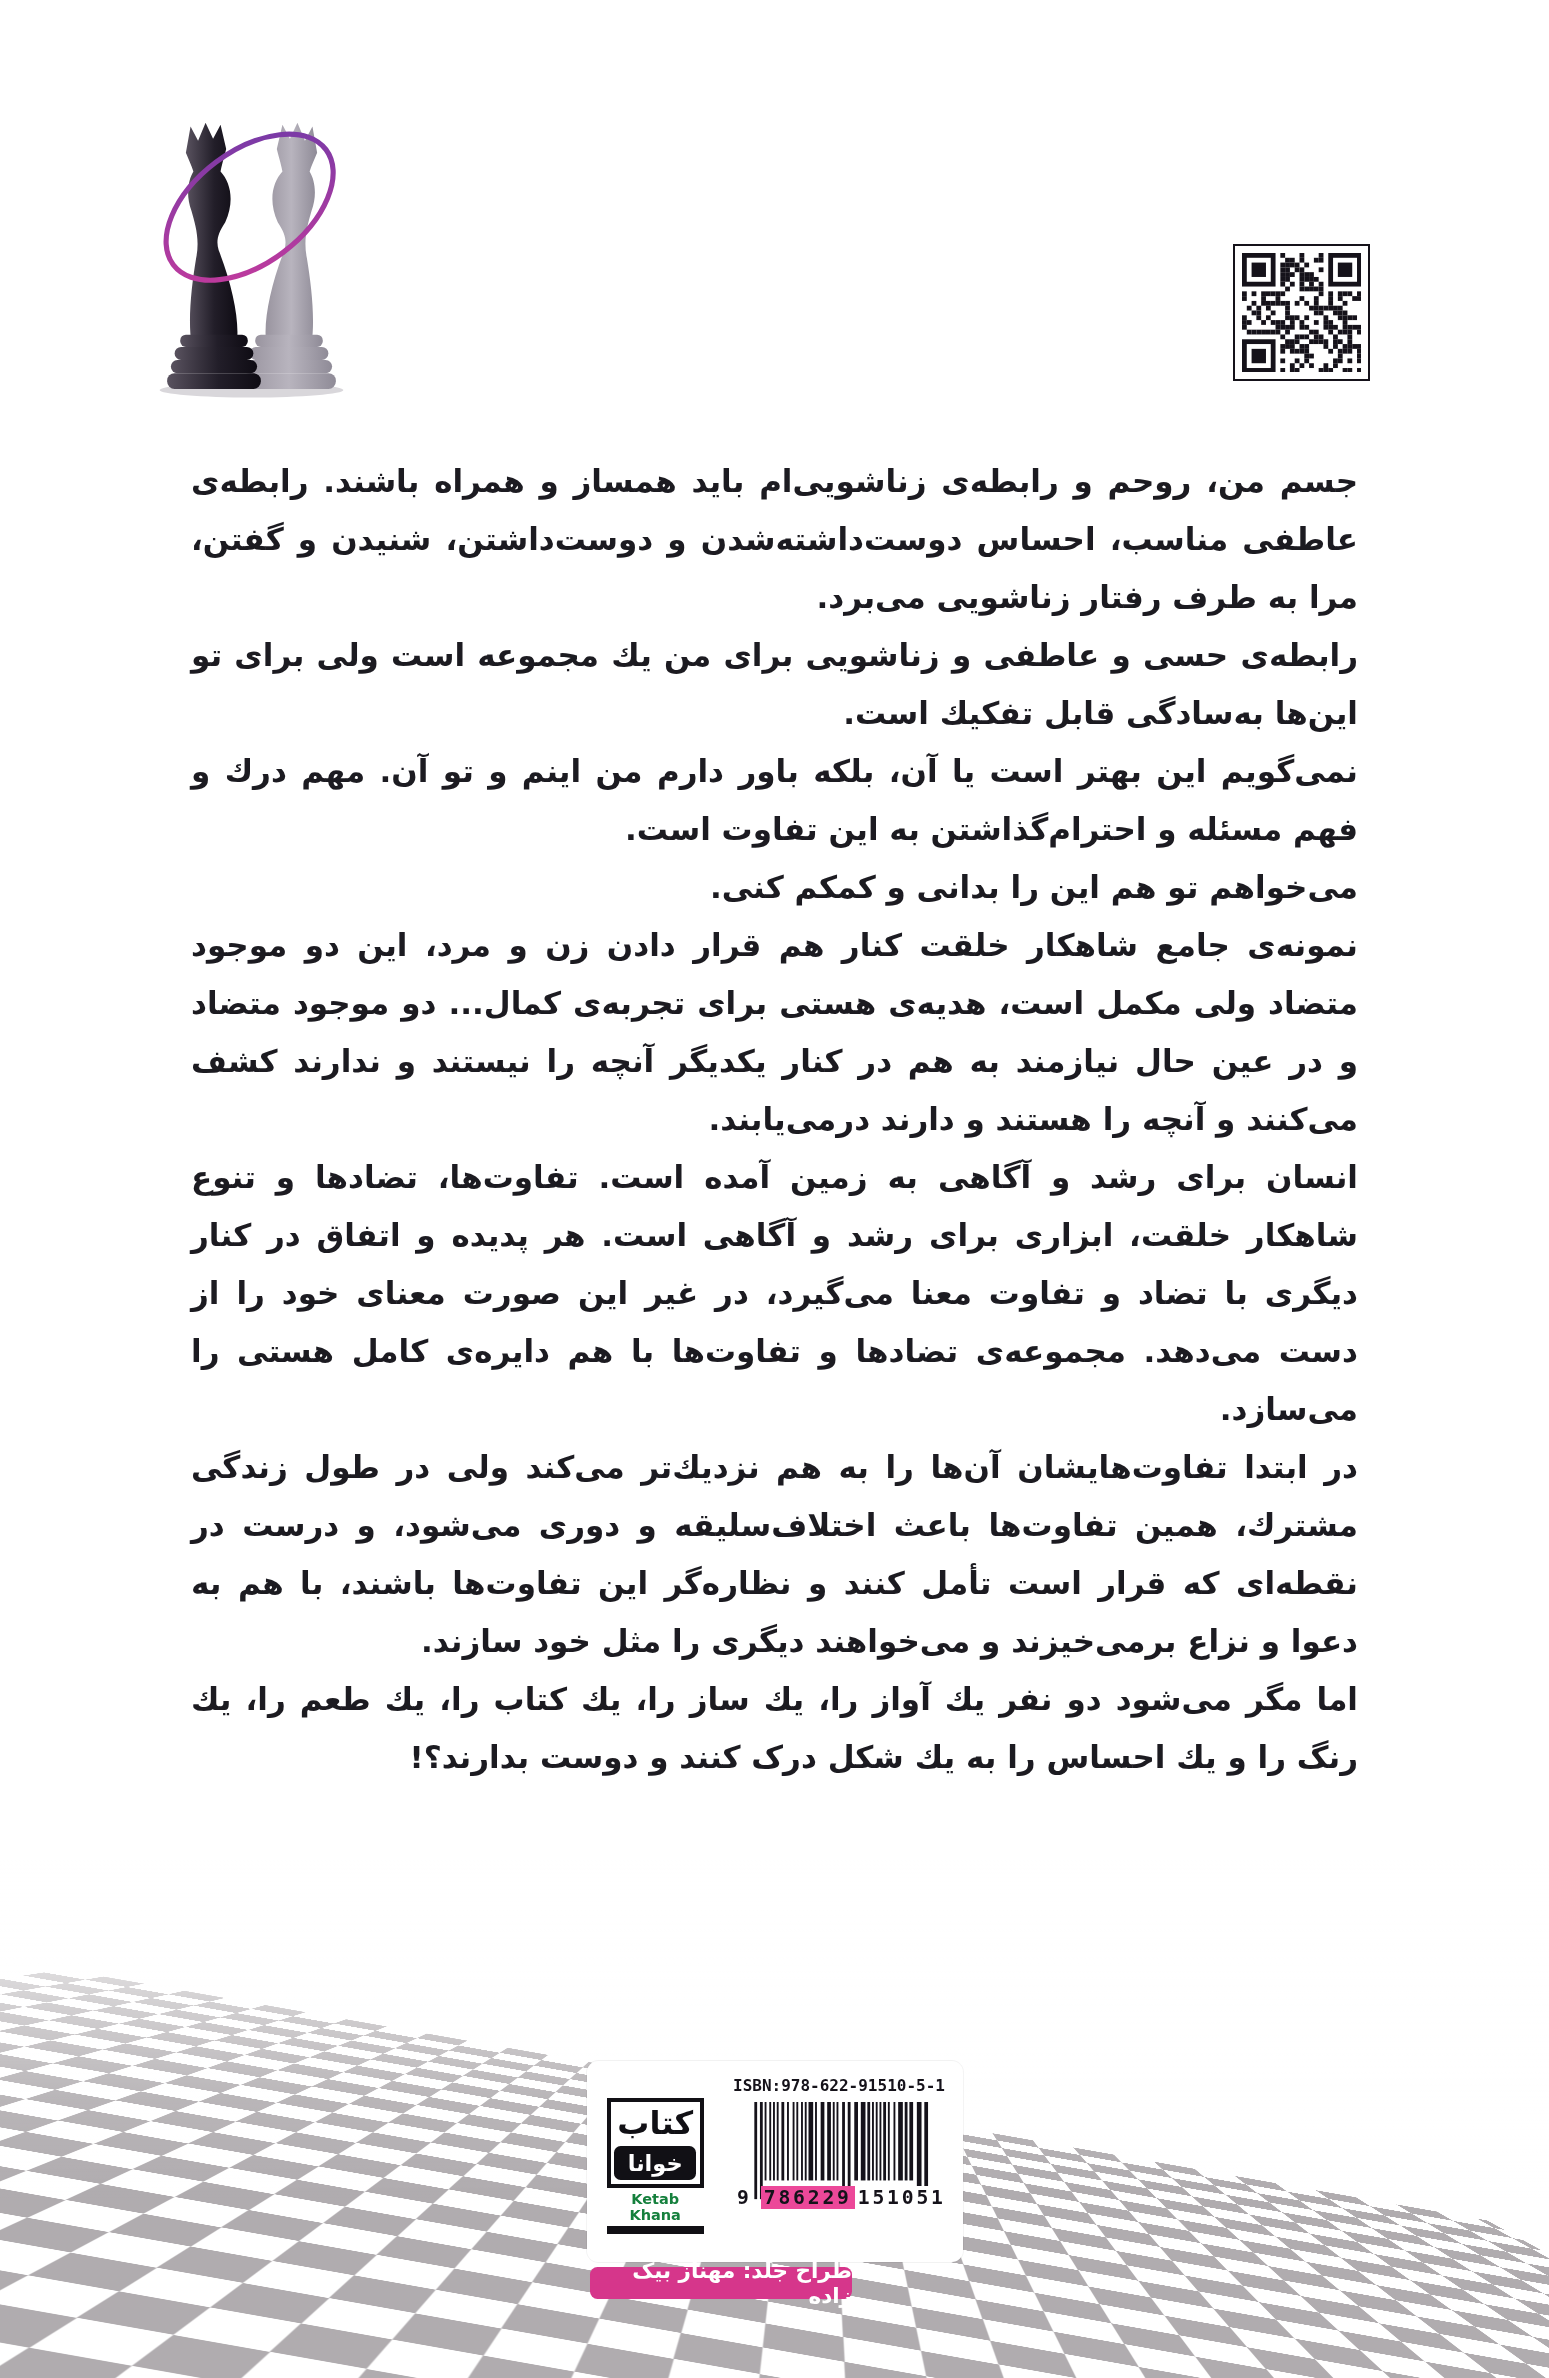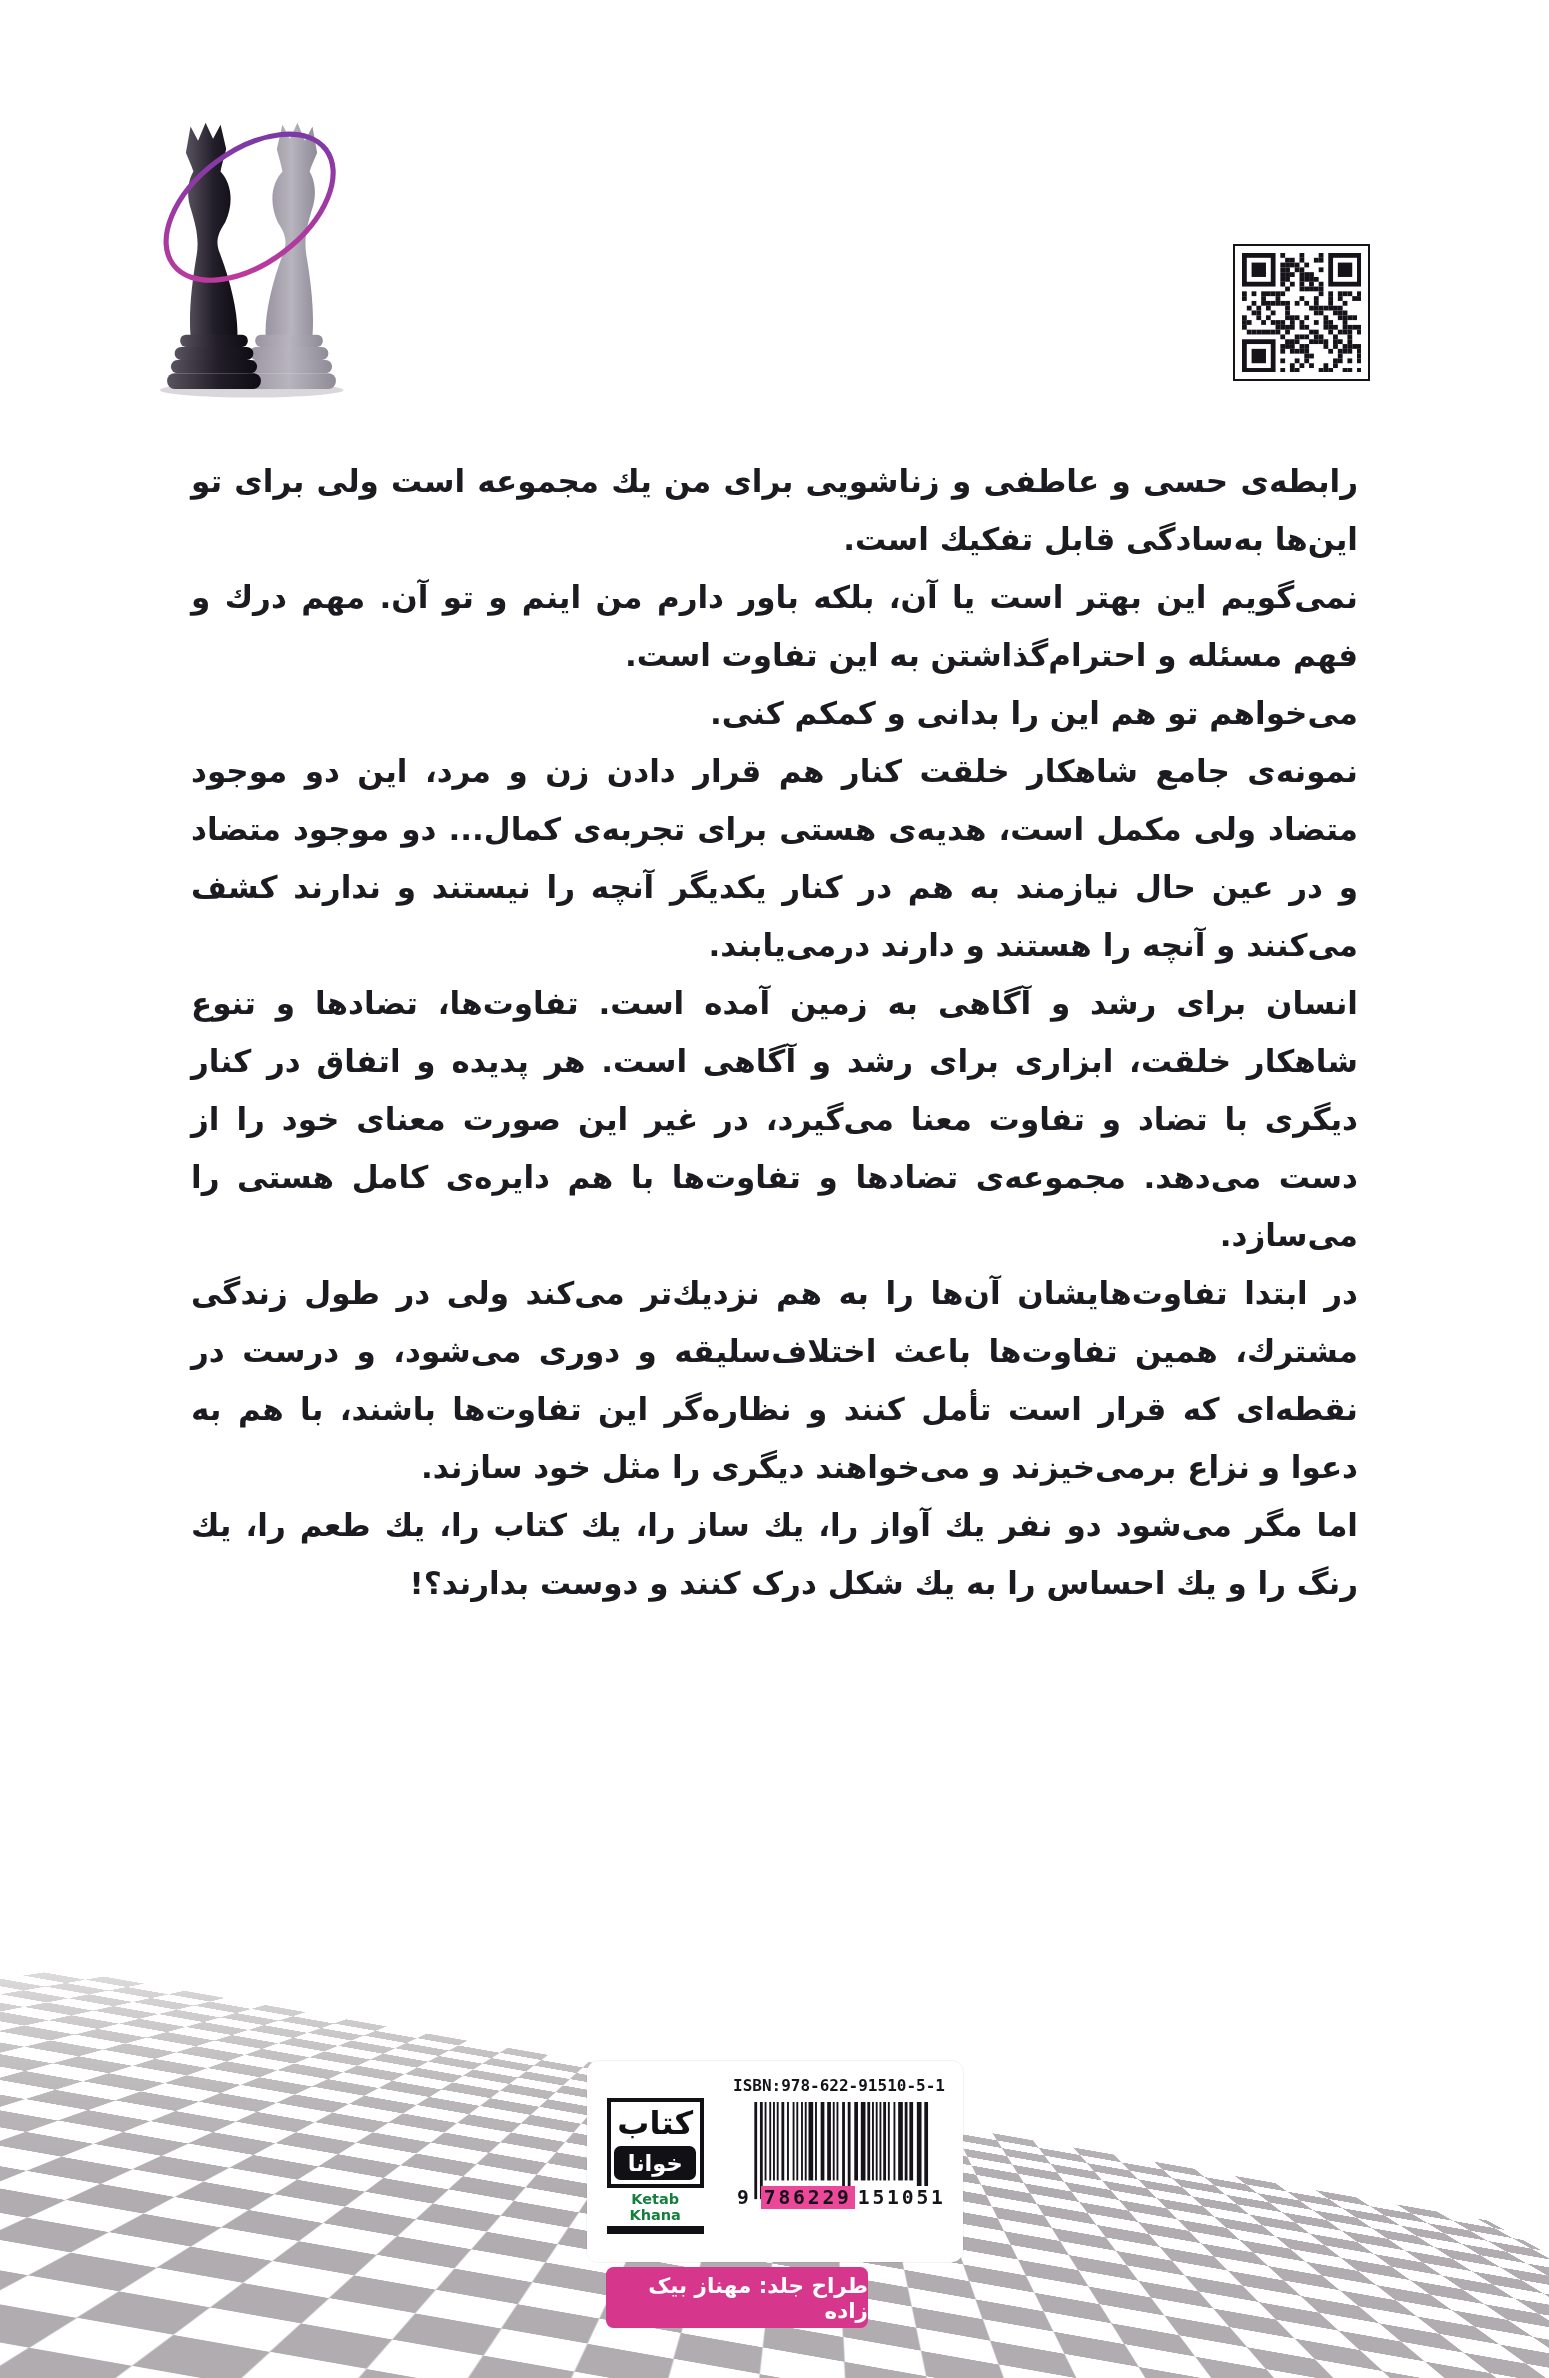--- a/index.html
+++ b/index.html
@@ -46,23 +46,23 @@
              font-size:16px;font-weight:700;color:#15121a;white-space:nowrap;}
   .barcode{position:absolute;left:150px;top:41px;width:214px;height:124px;}
   .barcode svg{position:absolute;left:17px;top:0;}
   .digit-row{position:absolute;left:0;top:82px;width:214px;height:24px;
              font-family:"DejaVu Sans Mono","Liberation Mono",monospace;font-size:19.7px;font-weight:700;color:#15121a;}
   .digit-lead{position:absolute;left:0;top:1.9px;}
   .digit-left{position:absolute;left:24px;top:1.9px;background:#ec4899;padding:0 2.8px;letter-spacing:2.8px;}
   .digit-right{position:absolute;left:118px;top:1.9px;background:#fff;padding:0 2.8px;letter-spacing:2.8px;}
 
   
-  .design-banner{position:absolute;left:590px;top:2267px;width:262px;height:61px;background:#d6368b;
+  .design-banner{position:absolute;left:590px;top:2267px;width:262px;height:32px;background:#d6368b;
                  border-radius:7.5px;display:flex;align-items:center;justify-content:center;color:#ffffff;
-                 font-weight:700;font-size:21.5px;direction:rtl;margin-left:16px;}
+                 font-weight:700;font-size:21.5px;direction:rtl;}
 </style>
 </head>
 <body>
 
 <div class="page">
 
   <div class="chess-illustration">
     <svg viewBox="0 0 240 310">
       <defs>
         <linearGradient id="gDark" x1="0" y1="0" x2="1" y2="0">
@@ -327,20 +327,21 @@
         <rect x="80" y="120" width="5" height="5" fill="#15121a"></rect>
         <rect x="85" y="120" width="5" height="5" fill="#15121a"></rect>
         <rect x="90" y="120" width="5" height="5" fill="#15121a"></rect>
         <rect x="105" y="120" width="5" height="5" fill="#15121a"></rect>
         <rect x="110" y="120" width="5" height="5" fill="#15121a"></rect>
         <rect x="120" y="120" width="5" height="5" fill="#15121a"></rect>
       </svg>
   </div>
 
   <div class="body-text">
+    <p>جسم من، روحم و رابطه‌ی زناشویی‌ام باید همساز و همراه باشند. رابطه‌ی عاطفی مناسب، احساس دوست‌داشته‌شدن و دوست‌داشتن، شنیدن و گفتن، مرا به طرف رفتار زناشویی می‌برد.</p>
     <p>رابطه‌ی حسی و عاطفی و زناشویی برای من یك مجموعه است ولی برای تو این‌ها به‌سادگی قابل تفكیك است.</p>
     <p>نمی‌گویم این بهتر است یا آن، بلكه باور دارم من اینم و تو آن. مهم درك و فهم مسئله و احترام‌گذاشتن به این تفاوت است.</p>
     <p>می‌خواهم تو هم این را بدانی و كمكم كنی.</p>
     <p>نمونه‌ی جامع شاهكار خلقت كنار هم قرار دادن زن و مرد، این دو موجود متضاد ولی مكمل است، هدیه‌ی هستی برای تجربه‌ی كمال... دو موجود متضاد و در عین حال نیازمند به هم در كنار یكدیگر آنچه را نیستند و ندارند كشف می‌كنند و آنچه را هستند و دارند درمی‌یابند.</p>
     <p>انسان برای رشد و آگاهی به زمین آمده است. تفاوت‌ها، تضادها و تنوع شاهكار خلقت، ابزاری برای رشد و آگاهی است. هر پدیده و اتفاق در كنار دیگری با تضاد و تفاوت معنا می‌گیرد، در غیر این صورت معنای خود را از دست می‌دهد. مجموعه‌ی تضادها و تفاوت‌ها با هم دایره‌ی كامل هستی را می‌سازد.</p>
     <p>در ابتدا تفاوت‌هایشان آن‌ها را به هم نزدیك‌تر می‌كند ولی در طول زندگی مشترك، همین تفاوت‌ها باعث اختلاف‌سلیقه و دوری می‌شود، و درست در نقطه‌ای كه قرار است تأمل كنند و نظاره‌گر این تفاوت‌ها باشند، با هم به دعوا و نزاع برمی‌خیزند و می‌خواهند دیگری را مثل خود سازند.</p>
     <p>اما مگر می‌شود دو نفر یك آواز را، یك ساز را، یك كتاب را، یك طعم را، یك رنگ را و یك احساس را به یك شكل درک كنند و دوست بدارند؟!</p>
   </div>
 
   <div class="board-zone">

